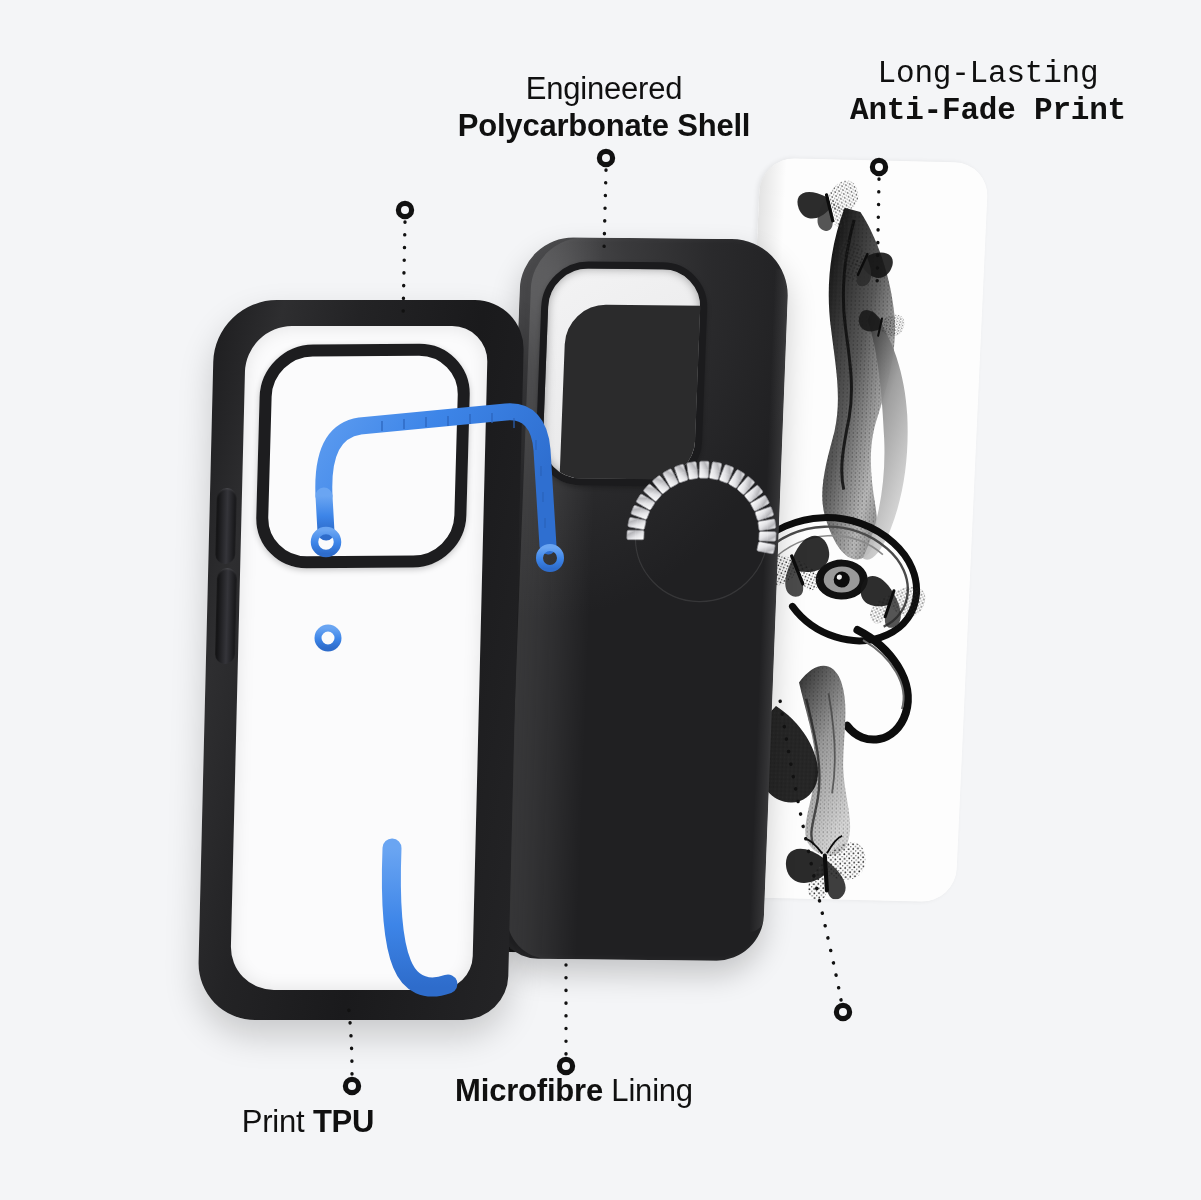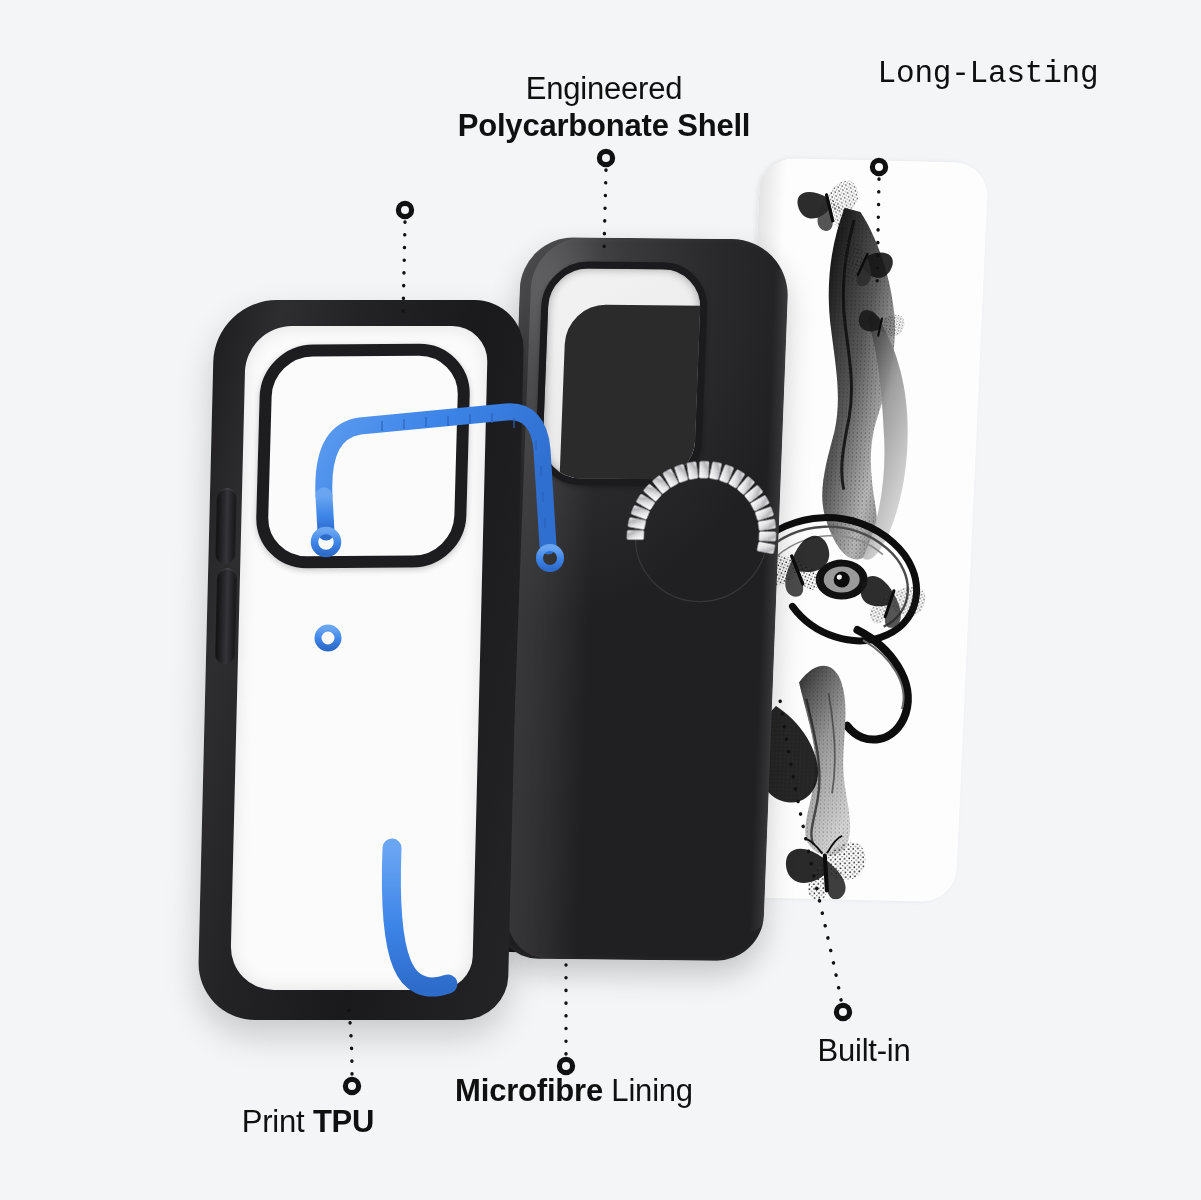--- a/index.html
+++ b/index.html
@@ -444,31 +444,31 @@
   </svg>
 
 
   <div class="label lbl-center" style="left:604px; top:60px;margin-top:11px;">
     <span class="l1 r">Engineered</span>
     <span class="l2 b">Polycarbonate Shell</span>
   </div>
 
   <div class="label lbl-center" style="left:988px; top:56px;font-family:Liberation Mono, monospace;">
     <span class="l1 r">Long-Lasting</span>
+    <span class="l2 b">Anti-Fade Print</span>
   </div>
 
   <div class="label lbl-center" style="left:308px; top:1104px;">
     <span class="l2">
       <span class="r">Print </span><span class="b">TPU</span>
     </span>
   </div>
 
   <div class="label lbl-center" style="left:574px; top:1073px;">
     <span class="l2">
       <span class="b">Microfibre</span><span class="r"> Lining</span>
     </span>
   </div>
 
   <div class="label lbl-center" style="left:864px; top:1033px;">
-    <span class="l1 r">Built-in</span>
   </div>
 
 </div>
 
 </body></html>

